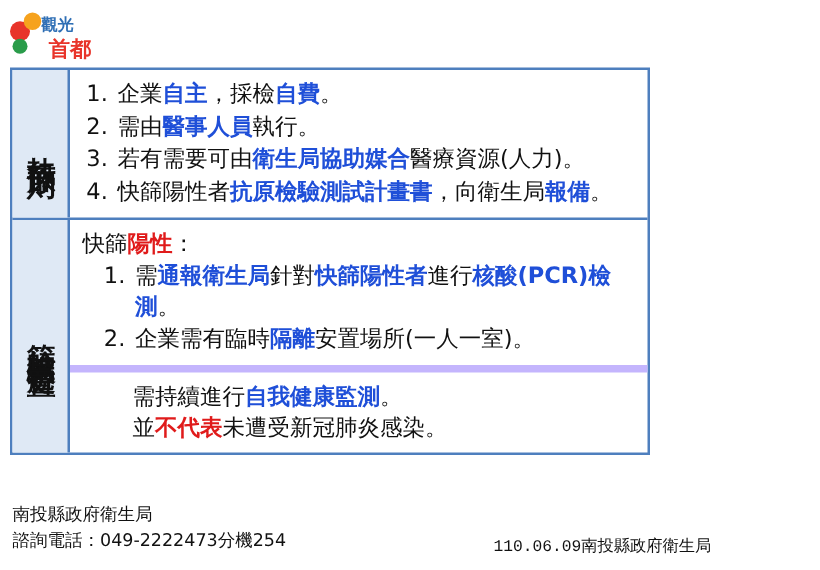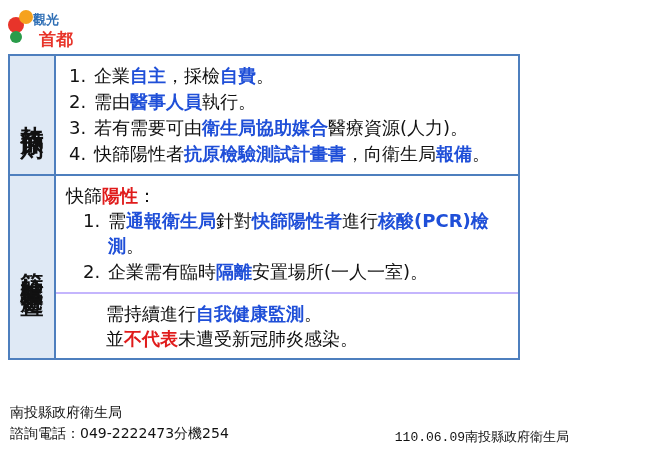--- a/index.html
+++ b/index.html
@@ -105,21 +105,21 @@
     text-orientation: upright;
     letter-spacing: 4px;
     line-height: 1;
   }
   .cell {
     flex: 1;
     padding: 7px 8px 7px 10px;
     box-sizing: border-box;
   }
   .subrow {
-    border-bottom: 2px solid #c4b5fd;
+    border-bottom: 6px solid #c4b5fd;
   }
   .subrow:last-child { border-bottom: none; }
 
   ol.plist {
     margin: 0;
     padding: 0 0 0 26px;
     list-style: decimal;
   }
   ol.plist li {
     font-size: 18px;

